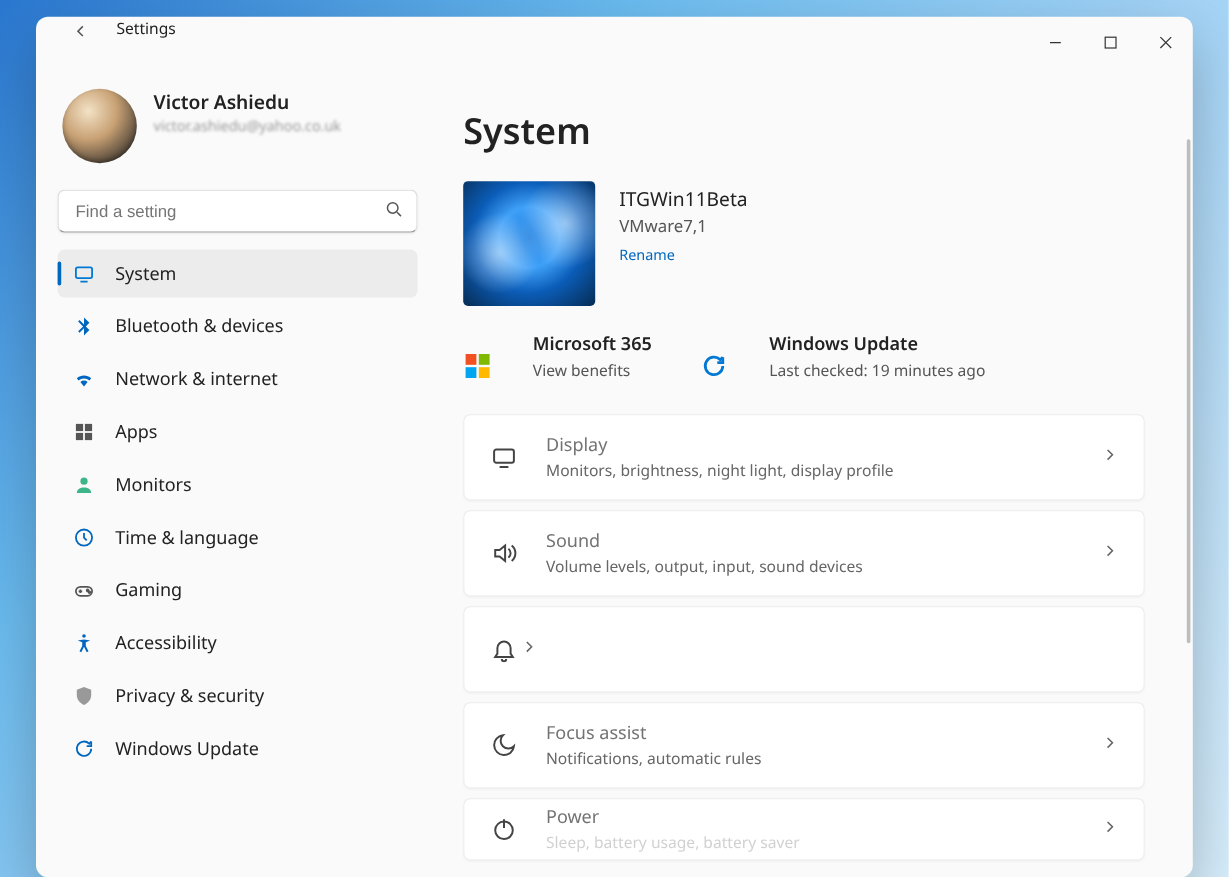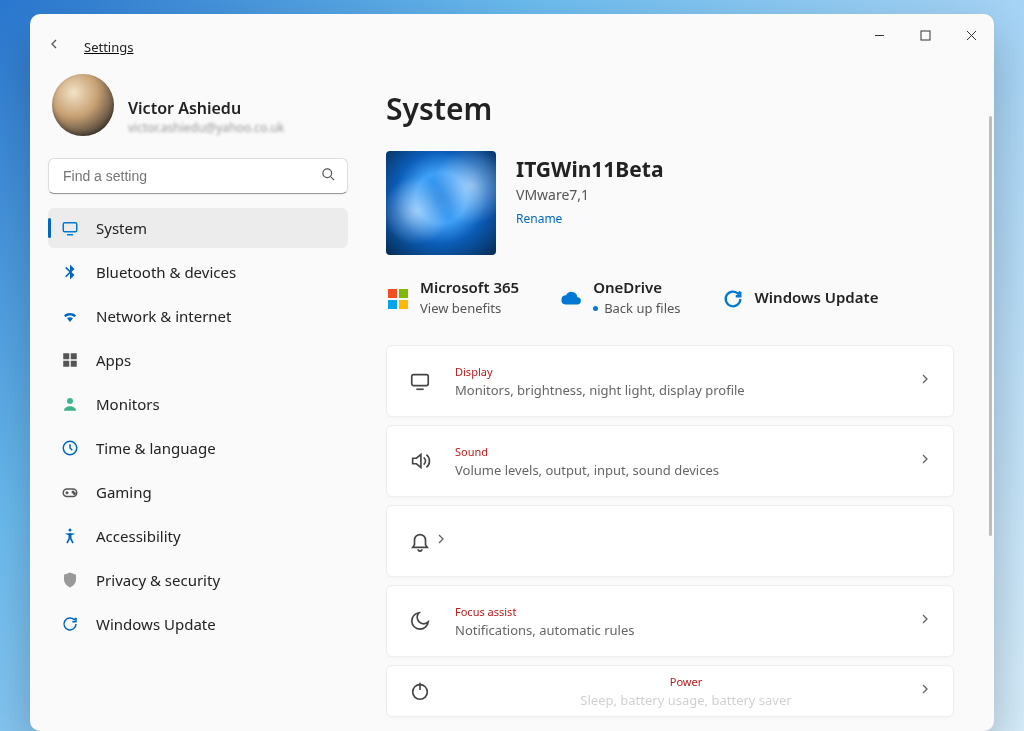--- a/index.html
+++ b/index.html
@@ -26,24 +26,23 @@
     border-radius: 10px;
     box-shadow: 0 20px 50px rgba(0,0,0,0.25);
     display: flex;
     flex-direction: column;
     overflow: hidden;
   }
   
   .titlebar {
     height: 42px;
     display: flex;
-    align-items: flex-end;
-    padding-left: 12px;
+    align-items: flex-start;
+    padding-left: 25px;
     flex-shrink: 0;
-    text-decoration: underline;
   }
   .titlebar .back {
     width: 24px; height: 24px;
     display: flex; align-items: center; justify-content: center;
     color: #555;
     cursor: pointer;
   }
   .titlebar .title {
     margin-left: 18px;
     font-size: 13px;
@@ -71,21 +70,21 @@
   .sidebar {
     width: 330px;
     flex-shrink: 0;
     padding: 0 12px 0 18px;
     box-sizing: border-box;
     display: flex;
     flex-direction: column;
   }
   .user-block {
     display: flex;
-    align-items: flex-end;
+    align-items: flex-start;
     margin: 18px 4px 18px 4px;
   }
   .avatar {
     width: 62px; height: 62px;
     border-radius: 50%;
     background: radial-gradient(circle at 35% 30%, #f3e2c6 0%, #c8a174 40%, #39332d 85%);
     flex-shrink: 0;
     box-shadow: inset 0 -2px 4px rgba(0,0,0,0.3);
   }
   .user-text {
@@ -202,33 +201,34 @@
   .bloom::before, .bloom::after {
     content: "";
     position: absolute;
     border-radius: 50%;
     background: radial-gradient(circle, rgba(255,255,255,0.5), rgba(30,120,230,0) 60%);
   }
   .bloom::before { width:80px; height:80px; left:-10px; top:20px; }
   .bloom::after { width:90px; height:90px; right:-20px; top:-10px; }
 
   .device-text { margin-left: 20px; padding-top: 4px; }
-  .device-name { font-size: 21px; font-weight: 700; color: #222; }
+  .device-name { font-size: 16px; font-weight: 400; color: #222; }
   .device-model { font-size: 14px; color: #555; margin-top: 2px; }
   .rename-link { font-size: 12px; color: #0067c0; margin-top: 6px; cursor: pointer; }
 
   .status-row {
     display: flex;
     gap: 40px;
     margin-bottom: 28px;
   }
   .status-item {
     display: flex;
-    align-items: center;
+    align-items: flex-end;
     cursor: pointer;
+    gap: 24px;
   }
   .status-icon { width: 24px; height: 24px; margin-right: 10px; margin-top: 4px; display:flex; align-items:center; justify-content:center; }
   .status-text .t1 { font-size: 15px; font-weight: 600; color: #222; }
   .status-text .t2 { font-size: 13px; color: #555; margin-top: 2px; display:flex; align-items:center; gap:6px;}
   .dot { width:5px; height:5px; border-radius:50%; background:#0078d4; display:inline-block;}
 
   .ms365 { display:grid; grid-template-columns: 1fr 1fr; grid-template-rows: 1fr 1fr; gap:2px; width:20px; height:20px; }
   .ms365 span:nth-child(1){background:#f25022;}
   .ms365 span:nth-child(2){background:#7fba00;}
   .ms365 span:nth-child(3){background:#00a4ef;}
@@ -252,21 +252,21 @@
   }
   .card .card-icon {
     width: 26px; height: 26px;
     display: flex; align-items: center; justify-content: center;
     color: #444;
   }
   .card .card-text {
     margin-left: 22px;
     flex: 1;
   }
-  .card .card-title { font-size: 11px; color: #b91c1c; }
+  .card .card-title { font-size: 15px; color: #737373; }
   .card .card-sub { font-size: 13px; color: #666; margin-top: 2px; }
   .card .chev { color: #666; }
 
   .scroll-indicator {
     position: absolute;
     right: 2px;
     top: 60px;
     width: 3px;
     height: 420px;
     background: #bdbdbd;
@@ -444,44 +444,31 @@
                   <span></span>
                   <span></span>
                 </div>
             </div>
             <div class="status-text">
               <div class="t1">Microsoft 365</div>
               <div class="t2">View benefits</div>
             </div>
           </div>
 
-          <div class="status-item">
-            <div class="status-icon">
-              <svg width="22" height="22" viewBox="0 0 24 24" fill="#0078d4">
-                  <path d="M6 18a5 5 0 0 1 .6-9.97A6.5 6.5 0 0 1 19 10a4 4 0 0 1-.5 8H6z"></path>
-                </svg>
-            </div>
-            <div class="status-text">
-              <div class="t1">OneDrive</div>
-              <div class="t2">
-                  <span class="dot"></span>
-                  <span>Back up files</span>
-                </div>
-            </div>
-          </div>
 
           <div class="status-item">
             <div class="status-icon">
               <svg width="22" height="22" viewBox="0 0 24 24" fill="none" stroke="#0078d4" stroke-width="2.5">
                   <path d="M20 12a8 8 0 1 1-2.3-5.7L20 4"></path>
                   <path d="M20 4v5h-5"></path>
                 </svg>
             </div>
             <div class="status-text">
               <div class="t1">Windows Update</div>
+              <div class="t2">Last checked: 19 minutes ago</div>
             </div>
           </div>
         </div>
 
         <div class="cards">
 
           <div class="card">
             <span class="card-icon">
               <svg width="22" height="22" viewBox="0 0 24 24" fill="none" stroke="currentColor" stroke-width="1.8">
                   <rect x="3" y="5" width="18" height="12" rx="2"></rect>
@@ -541,21 +528,21 @@
               <div class="card-title">Focus assist</div>
               <div class="card-sub">Notifications, automatic rules</div>
             </div>
             <span class="chev">
               <svg width="16" height="16" viewBox="0 0 24 24" fill="none" stroke="currentColor" stroke-width="2">
                   <path d="M9 18l6-6-6-6"></path>
                 </svg>
             </span>
           </div>
 
-          <div class="card" style="height:50px;text-align:center;">
+          <div class="card" style="height:50px;">
             <span class="card-icon">
               <svg width="22" height="22" viewBox="0 0 24 24" fill="none" stroke="currentColor" stroke-width="1.8">
                   <circle cx="12" cy="13" r="8"></circle>
                   <path d="M12 3v8"></path>
                 </svg>
             </span>
             <div class="card-text">
               <div class="card-title">Power</div>
               <div class="card-sub" style="opacity:.3; overflow:hidden; white-space:nowrap;">Sleep, battery usage, battery saver</div>
             </div>

